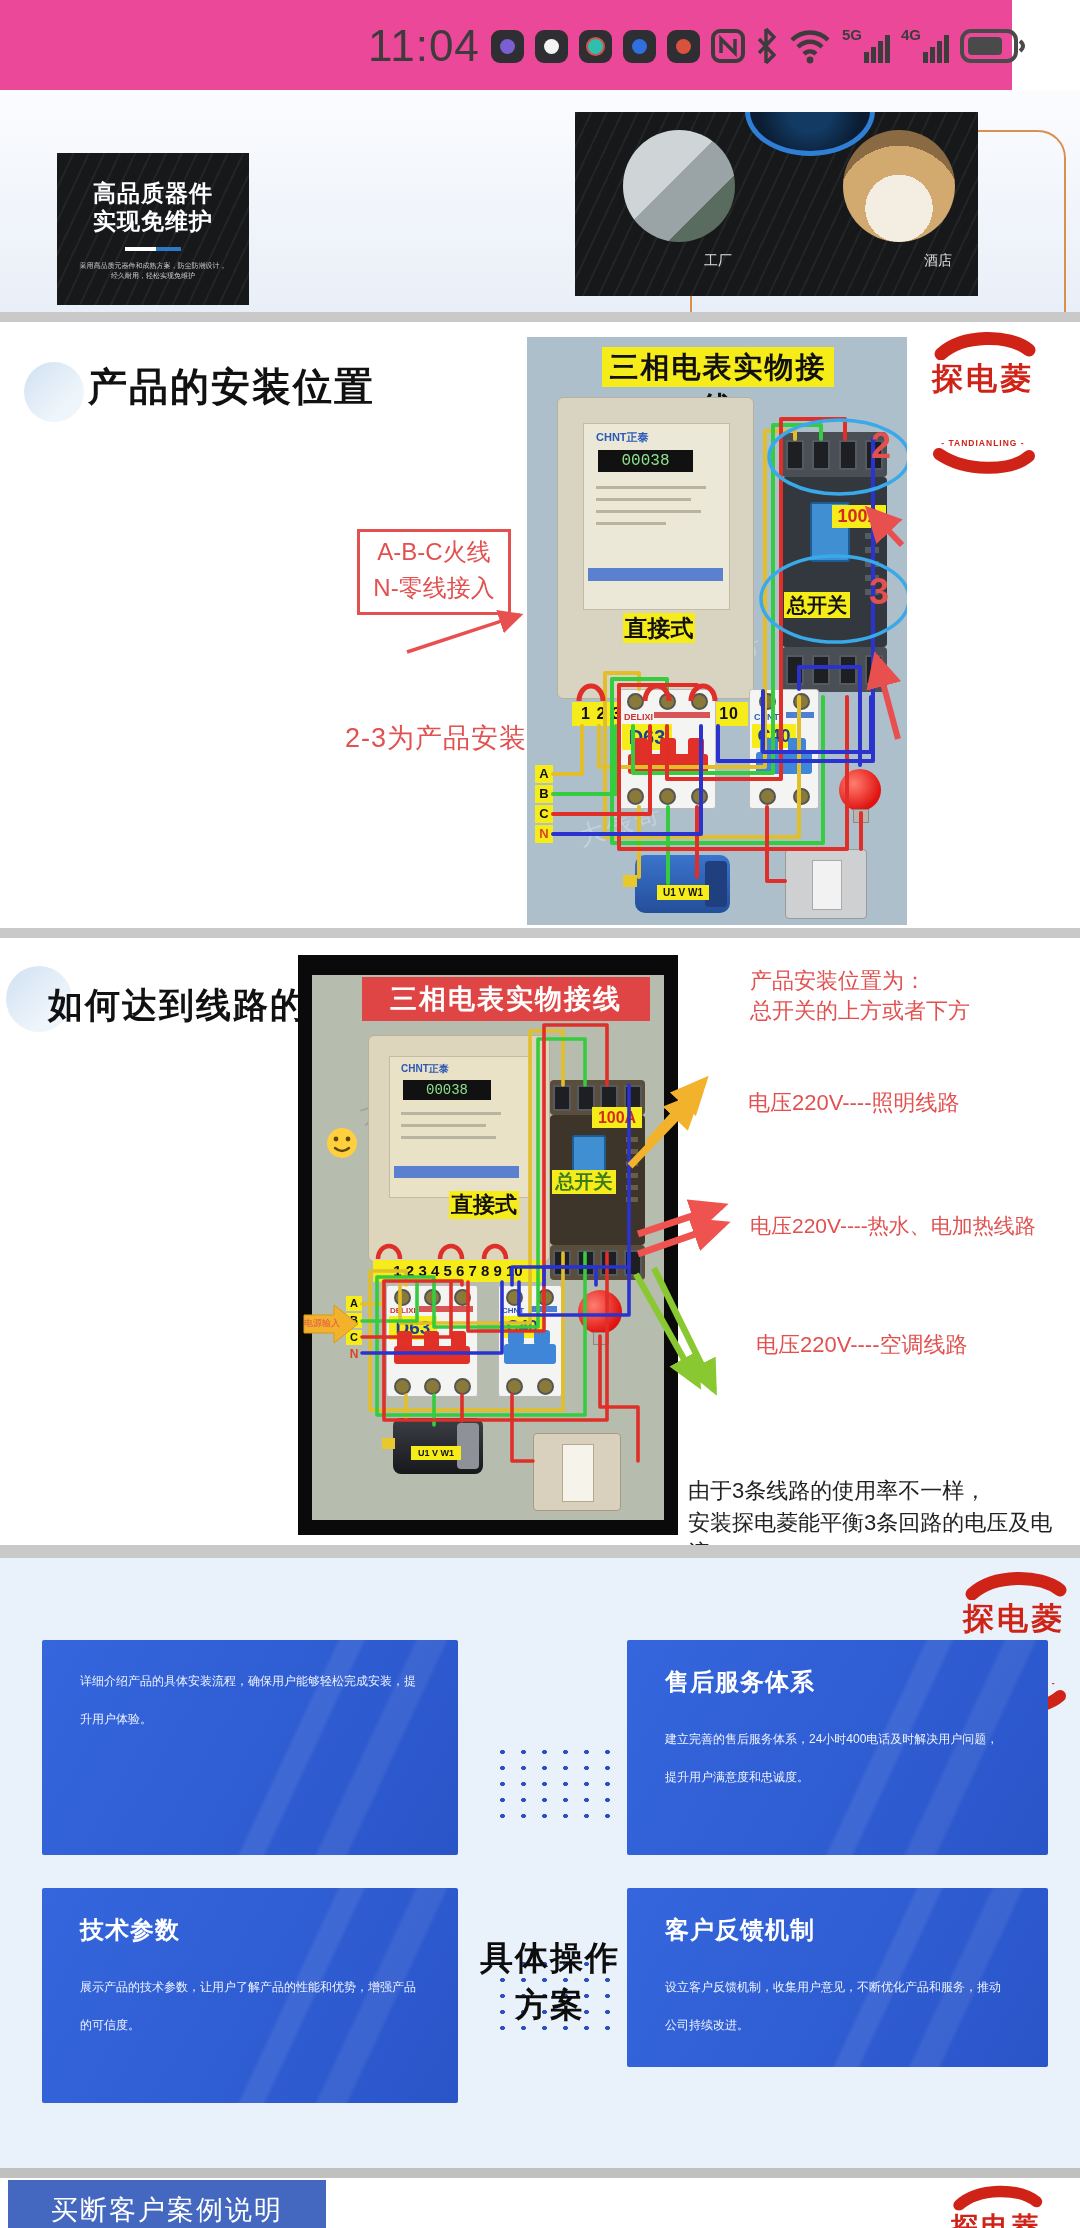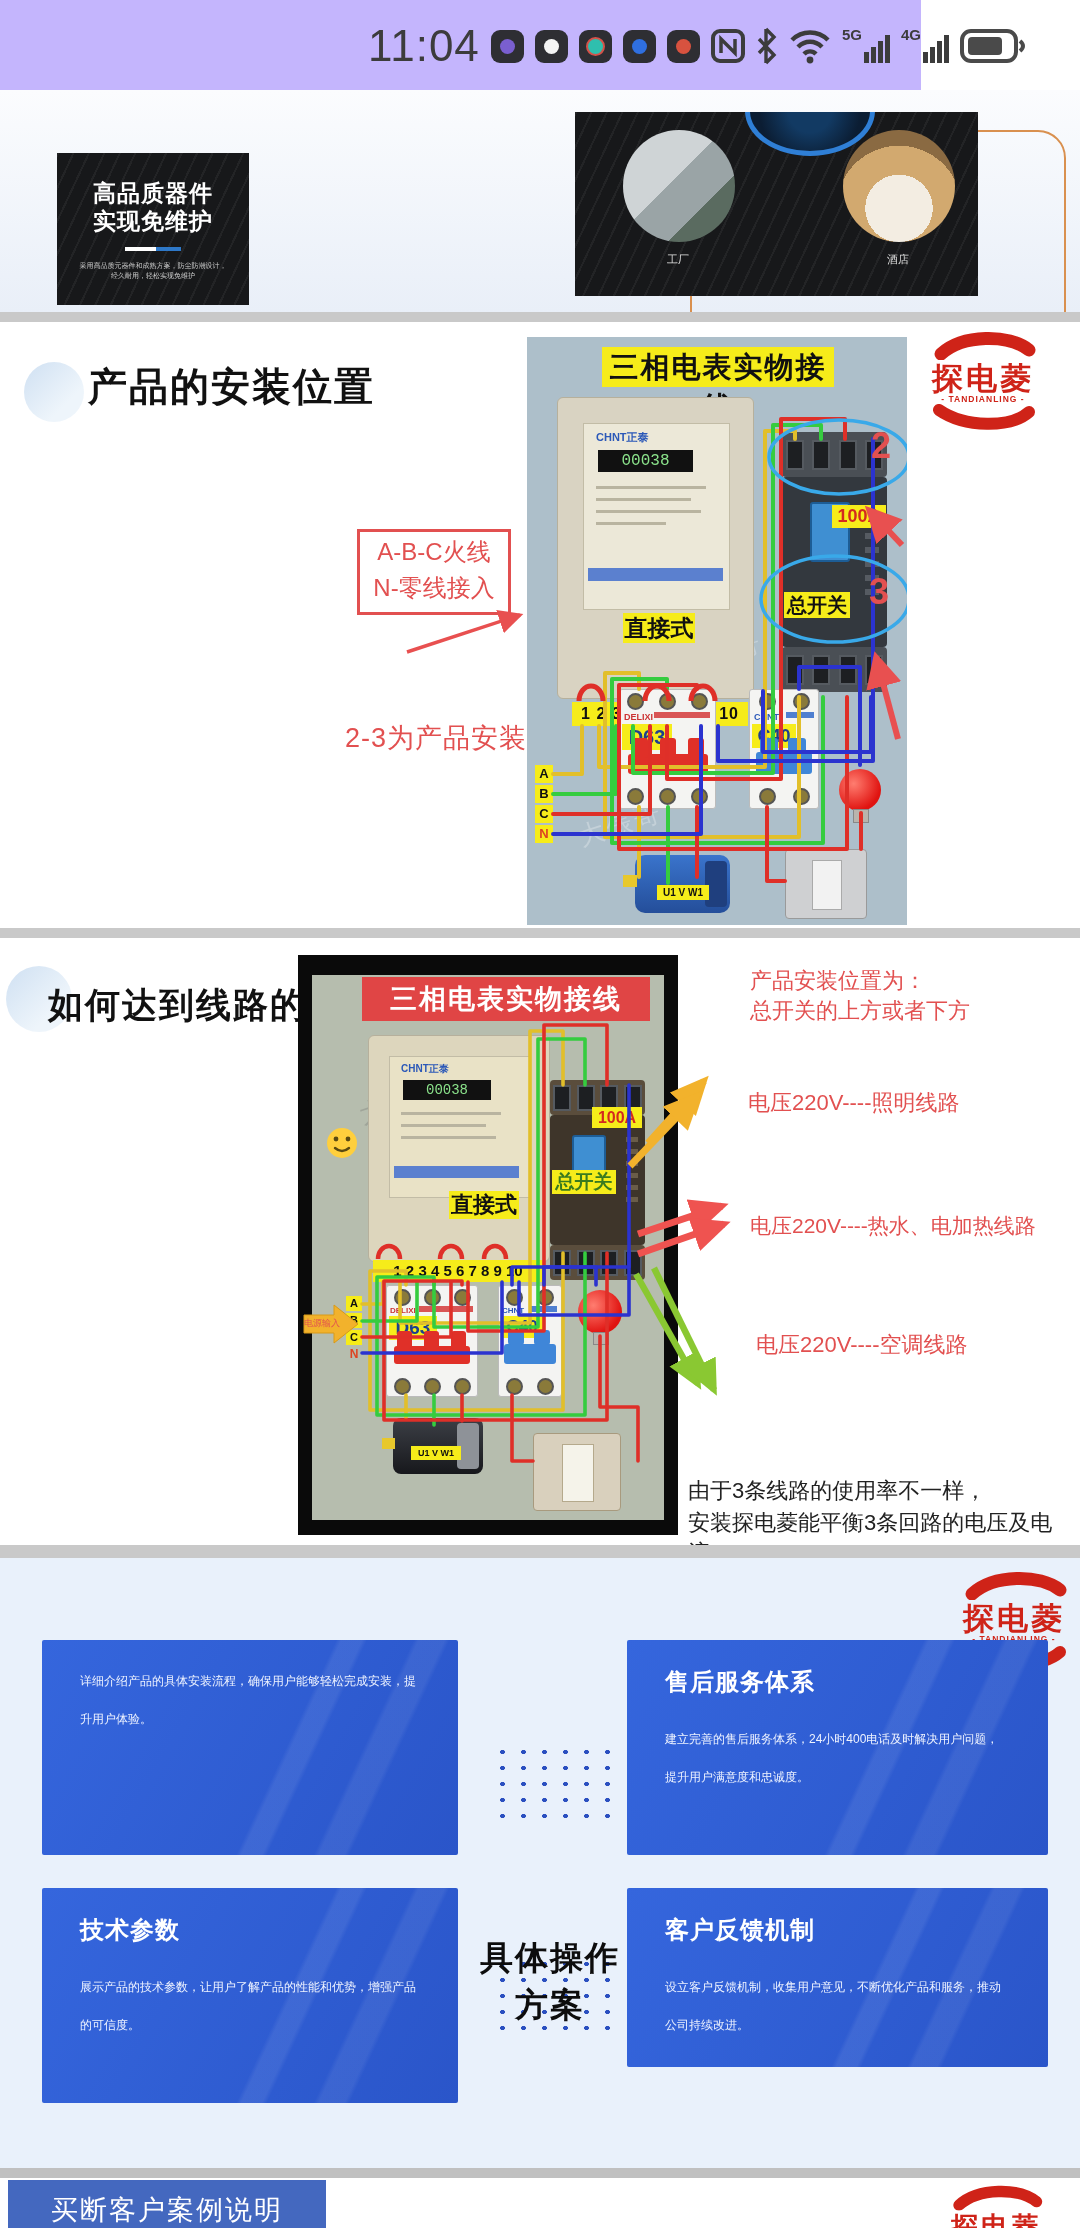--- a/index.html
+++ b/index.html
@@ -1,40 +1,40 @@
 <!DOCTYPE html>
 <html><head>
 <meta charset="utf-8">
 <style>
   html,body{margin:0;padding:0;background:#fff;}
   #page{position:relative;width:1080px;height:2228px;overflow:hidden;background:#fff;
         font-family:"Liberation Sans","DejaVu Sans",sans-serif;}
   .abs{position:absolute;}
   
-  #statusbar{left:0;top:0;width:921px;height:90px;background:#c4b5fd;}
+  #statusbar{left:0;top:0;width:1012px;height:90px;background:#ec4899;}
   .sb-row{position:absolute;left:368px;top:22px;height:48px;display:flex;align-items:center;gap:11px;}
   .sb-time{font-size:44px;color:#3c3c3c;letter-spacing:1px;}
   .appbadge{width:33px;height:33px;border-radius:9px;background:#2e2e33;display:flex;align-items:center;justify-content:center;}
   .appbadge span{display:block;width:15px;height:15px;border-radius:50%;}
   svg.sbi{display:block;}
   
   .divider{left:0;width:1080px;background:#c9c9c9;}
   
   #carousel{left:0;top:90px;width:1080px;height:222px;background:linear-gradient(#fbfcfe,#e9eff8);}
   .dark-card{background:
       repeating-linear-gradient(115deg, rgba(255,255,255,.05) 0 2px, transparent 2px 14px),
       #17181a;}
   #card-left{left:57px;top:63px;width:192px;height:152px;color:#fff;text-align:center;}
   #card-left .t{font-size:23px;font-weight:bold;line-height:28px;margin-top:26px;letter-spacing:1px;}
   #card-left .bar{width:56px;height:4px;margin:12px auto 10px;background:linear-gradient(90deg,#fff 0 55%,#2e78c8 55%);}
   #card-left .s{font-size:7px;color:#cfcfcf;line-height:10px;filter:blur(.4px);padding:0 8px;}
   #frame-right{left:690px;top:40px;width:372px;height:262px;border:2px solid #d9904f;border-radius:28px;background:transparent;}
   #card-right{left:575px;top:22px;width:403px;height:184px;overflow:hidden;color:#e8e8e8;}
   .circ-photo{position:absolute;border-radius:50%;overflow:hidden;}
-  .circ-label{position:absolute;font-size:11px;color:#ddd;}
+  .circ-label{position:absolute;font-size:14px;color:#ddd;margin-left:37px;}
   #tech-arc{position:absolute;left:170px;top:-46px;width:120px;height:80px;border:5px solid #2f7fd6;border-radius:50%;background:radial-gradient(circle,#123a63 30%,#0b1d33 70%);}
   
   .slide{left:0;width:1080px;background:#fff;}
   .blob{position:absolute;border-radius:50%;background:linear-gradient(135deg,#cfe0f2,#eef5fb 70%);}
   .slide-title{position:absolute;color:#111;font-weight:bold;letter-spacing:2px;}
   
   .diagram{position:absolute;overflow:hidden;}
   .yellow-tag{position:absolute;background:#f6ec1a;color:#111;font-weight:bold;text-align:center;}
   .meter{position:absolute;background:#d9d3c2;border:1px solid #b6b09c;border-radius:6px;}
   .meter-panel{position:absolute;background:#ece8d8;border:1px solid #c2bca6;}
@@ -54,21 +54,21 @@
   .bulb{position:absolute;border-radius:50%;background:radial-gradient(circle at 35% 35%,#ff7d70,#e01310 70%);}
   .bulb-base{position:absolute;background:#b9b4ad;border:1px solid #888;}
   .motor1{position:absolute;background:linear-gradient(#3a74cc,#244e9a);border-radius:10px;}
   .motor2{position:absolute;background:linear-gradient(#3c3f46,#17181c);border-radius:8px;}
   .wallswitch{position:absolute;border-radius:4px;}
   .watermark{position:absolute;color:rgba(255,255,255,.28);font-size:26px;transform:rotate(-18deg);letter-spacing:3px;}
   .red-note{position:absolute;color:#e25050;}
   
   .logo{position:absolute;width:116px;text-align:center;color:#cf2318;}
   .logo .nm{font-size:31px;font-weight:bold;letter-spacing:3px;line-height:30px;}
-  .logo .rm{font-size:8.5px;letter-spacing:1px;font-weight:bold;}
+  .logo .rm{font-size:8.5px;letter-spacing:1px;font-weight:bold;margin-top:44px;}
   
   #plan{left:0;top:1558px;width:1080px;height:610px;background:#e9f1fb;}
   .plan-card{position:absolute;color:#fff;border-radius:2px;background:
      linear-gradient(115deg, rgba(255,255,255,0) 57%, rgba(255,255,255,.08) 58% 62%, rgba(255,255,255,0) 63%),
      linear-gradient(115deg, rgba(255,255,255,0) 72%, rgba(255,255,255,.07) 73% 78%, rgba(255,255,255,0) 79%),
      linear-gradient(120deg,#3566dd,#2a55c9);}
   .plan-card h3{margin:26px 0 0 38px;font-size:24px;letter-spacing:1px;}
   .plan-card p{margin:22px 38px 0 38px;font-size:12px;line-height:38px;color:#eef3ff;}
   .dots{position:absolute;width:126px;height:78px;
         background-image:radial-gradient(#2b50c0 2.3px, transparent 2.9px);

